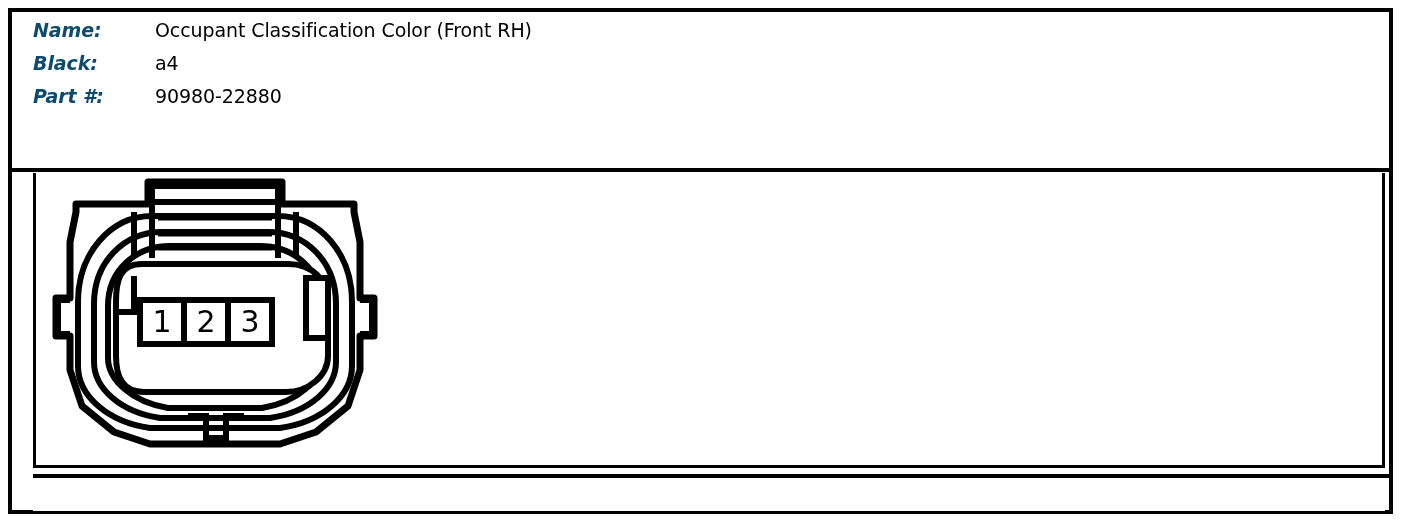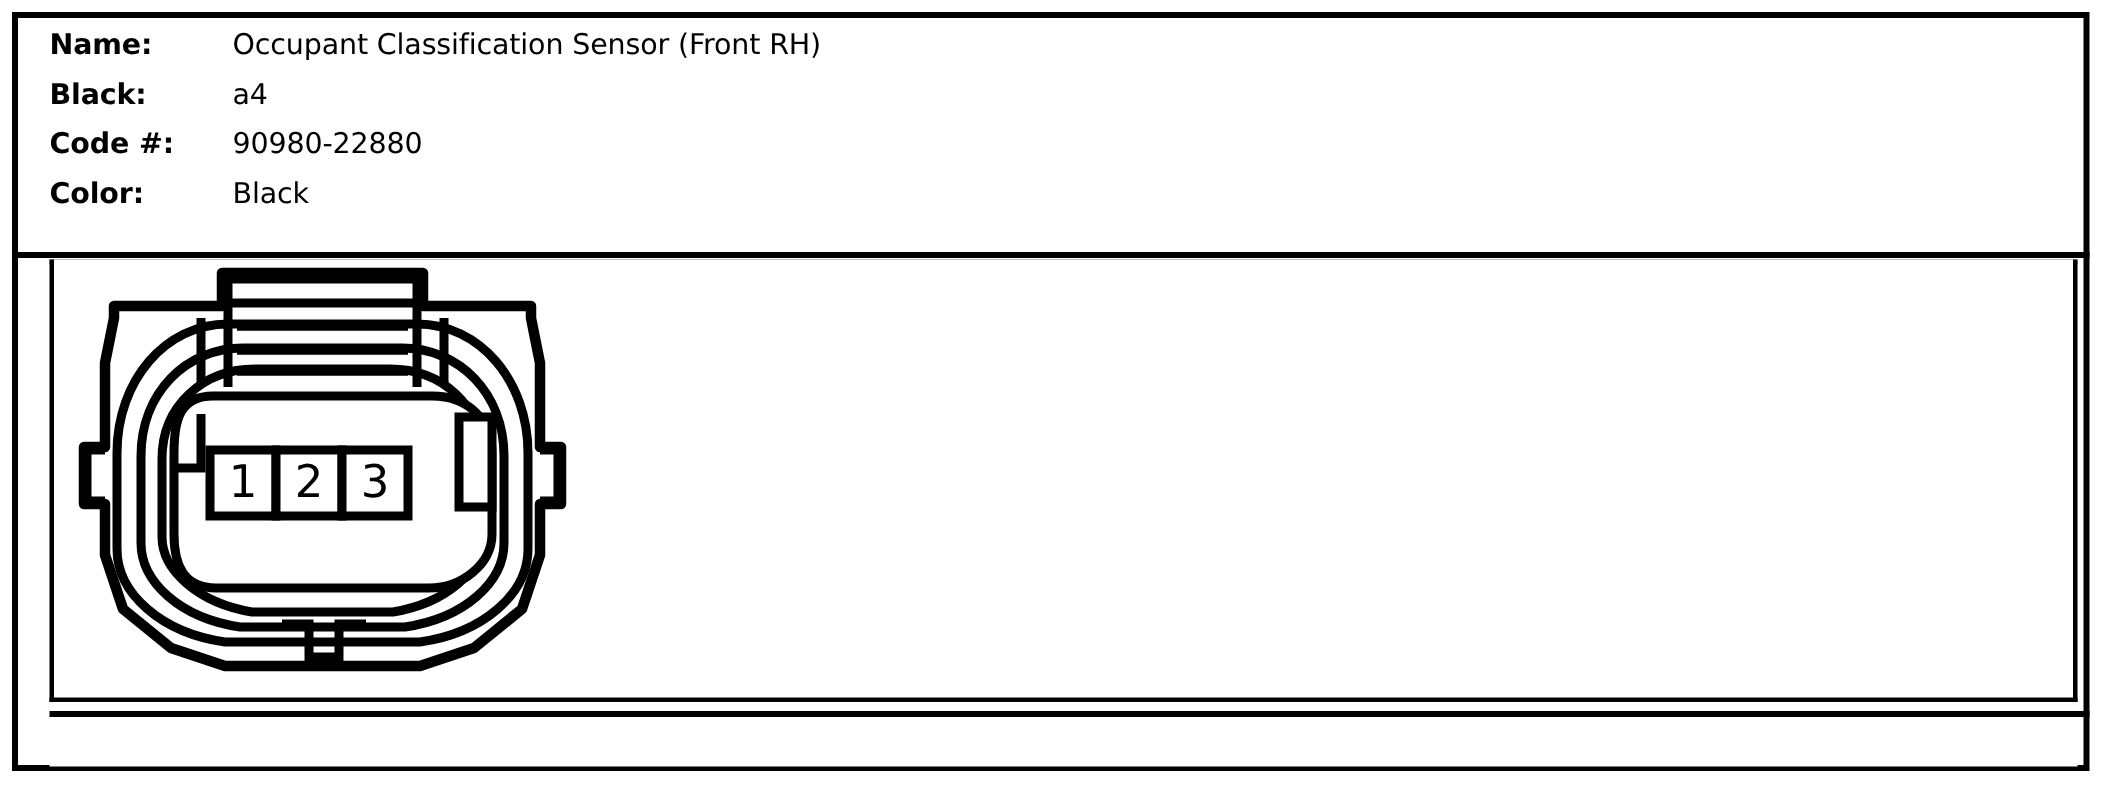--- a/index.html
+++ b/index.html
@@ -41,22 +41,23 @@
     height: 33px;
     line-height: 33px;
     white-space: nowrap;
   }
   .info-label {
     position: absolute;
     left: 0;
     top: 0;
     font-size: 19px;
     font-weight: bold;
-    color: #000000;
+    color: #0c4a6e;
     letter-spacing: -0.1px;
+    font-style: italic;
   }
   .info-value {
     position: absolute;
     left: 122px;
     top: 0;
     font-size: 19px;
     font-weight: normal;
     color: #000000;
     letter-spacing: -0.1px;
   }
@@ -131,37 +132,33 @@
 <body>
 
 <div id="page">
 
   <div class="outer-frame"></div>
 
   <div class="info-block">
 
     <div class="info-row">
       <span class="info-label">Name:</span>
-      <span class="info-value">Occupant Classification Sensor (Front RH)</span>
+      <span class="info-value">Occupant Classification Color (Front RH)</span>
     </div>
 
     <div class="info-row">
       <span class="info-label">Black:</span>
       <span class="info-value">a4</span>
     </div>
 
     <div class="info-row">
-      <span class="info-label">Code #:</span>
+      <span class="info-label">Part #:</span>
       <span class="info-value">90980-22880</span>
     </div>
 
-    <div class="info-row">
-      <span class="info-label">Color:</span>
-      <span class="info-value">Black</span>
-    </div>
 
   </div>
 
   <div class="header-divider"></div>
 
   <div class="diagram-box-top"></div>
   <div class="diagram-box"></div>
 
   <div class="lower-strip-top"></div>
   <div class="lower-strip"></div>

